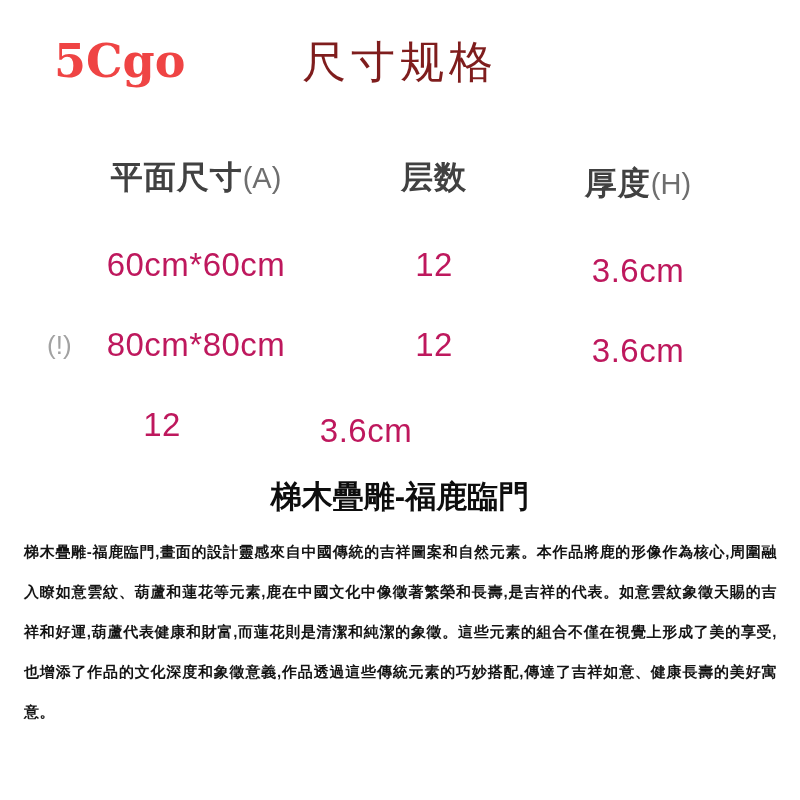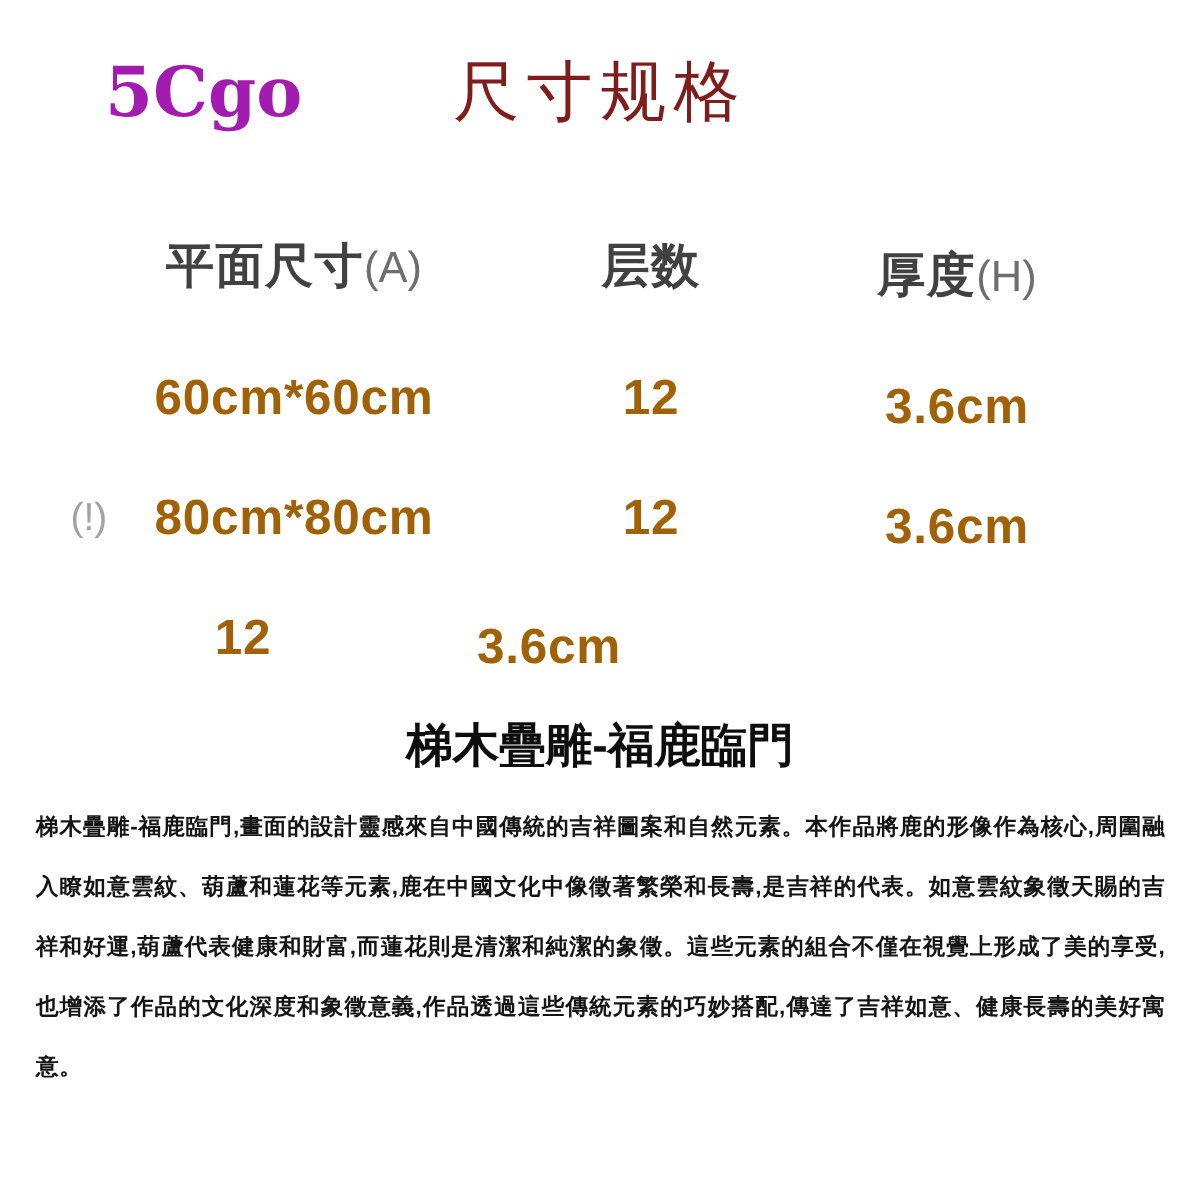--- a/index.html
+++ b/index.html
@@ -12,27 +12,27 @@
     width: 800px;
     height: 800px;
     background: #ffffff;
     overflow: hidden;
     font-family: "Liberation Sans", sans-serif;
   }
 
   
   .logo {
     position: absolute;
-    left: 70px;
+    left: 54px;
     top: 36px;
     font-family: "DejaVu Serif", serif;
     font-weight: 700;
     font-size: 46px;
     line-height: 1.1;
-    color: #a21caf;
+    color: #ef4444;
   }
   .page-title {
     position: absolute;
     left: 0;
     top: 36px;
     width: 100%;
     text-align: center;
     font-size: 44px;
     line-height: 1.2;
     letter-spacing: 5px;
@@ -68,22 +68,22 @@
     color: #414141;
     letter-spacing: 1px;
   }
   .head-suffix {
     font-size: 29px;
     font-weight: 400;
     color: #6e6e6e;
   }
   .row-value {
     font-size: 33px;
-    font-weight: 700;
-    color: #a16207;
+    font-weight: 400;
+    color: #be185d;
     letter-spacing: 0.5px;
   }
   .row-marker {
     position: absolute;
     left: -13px;
     top: 50%;
     transform: translateY(-50%);
     font-size: 26px;
     font-weight: 300;
     color: #a2a2a2;

